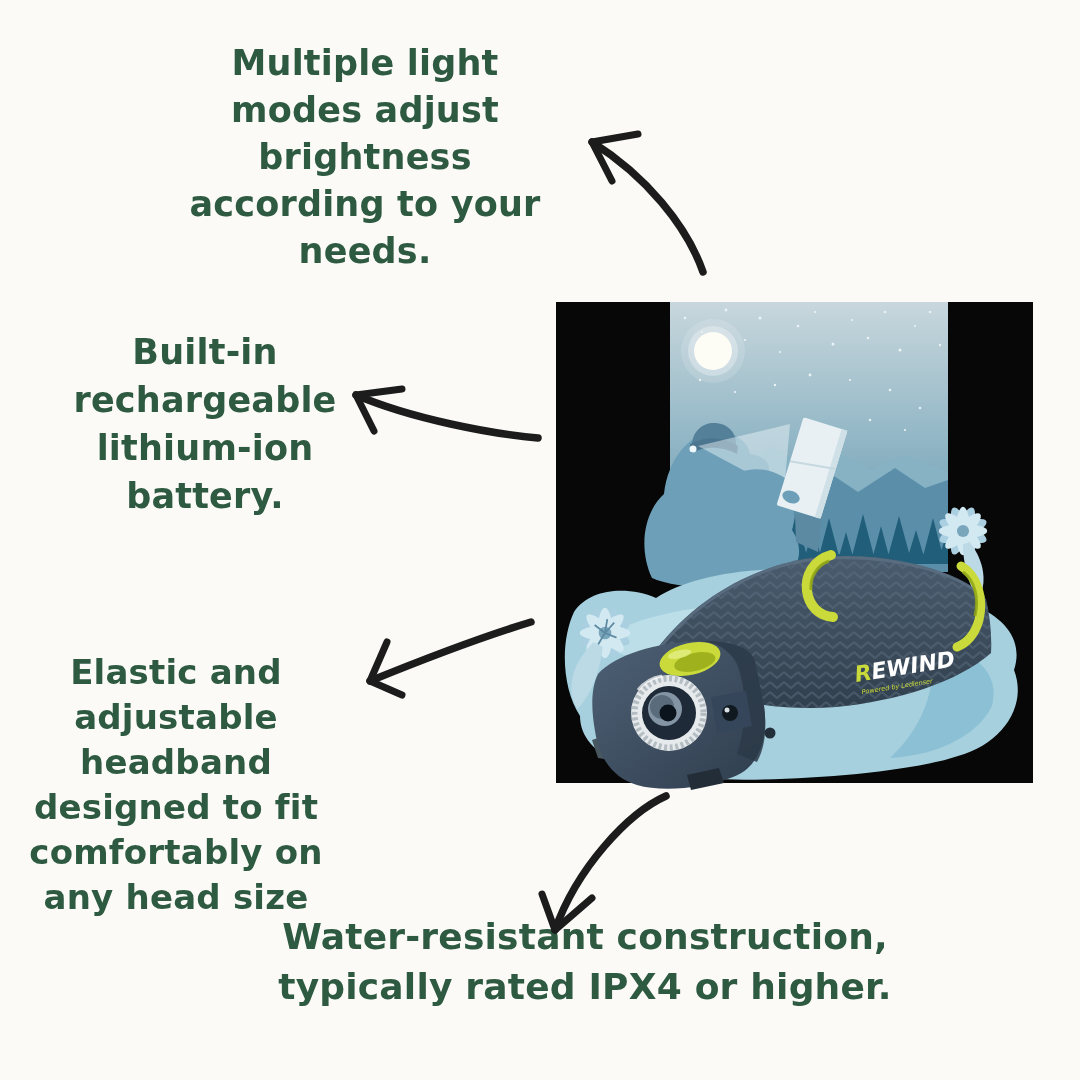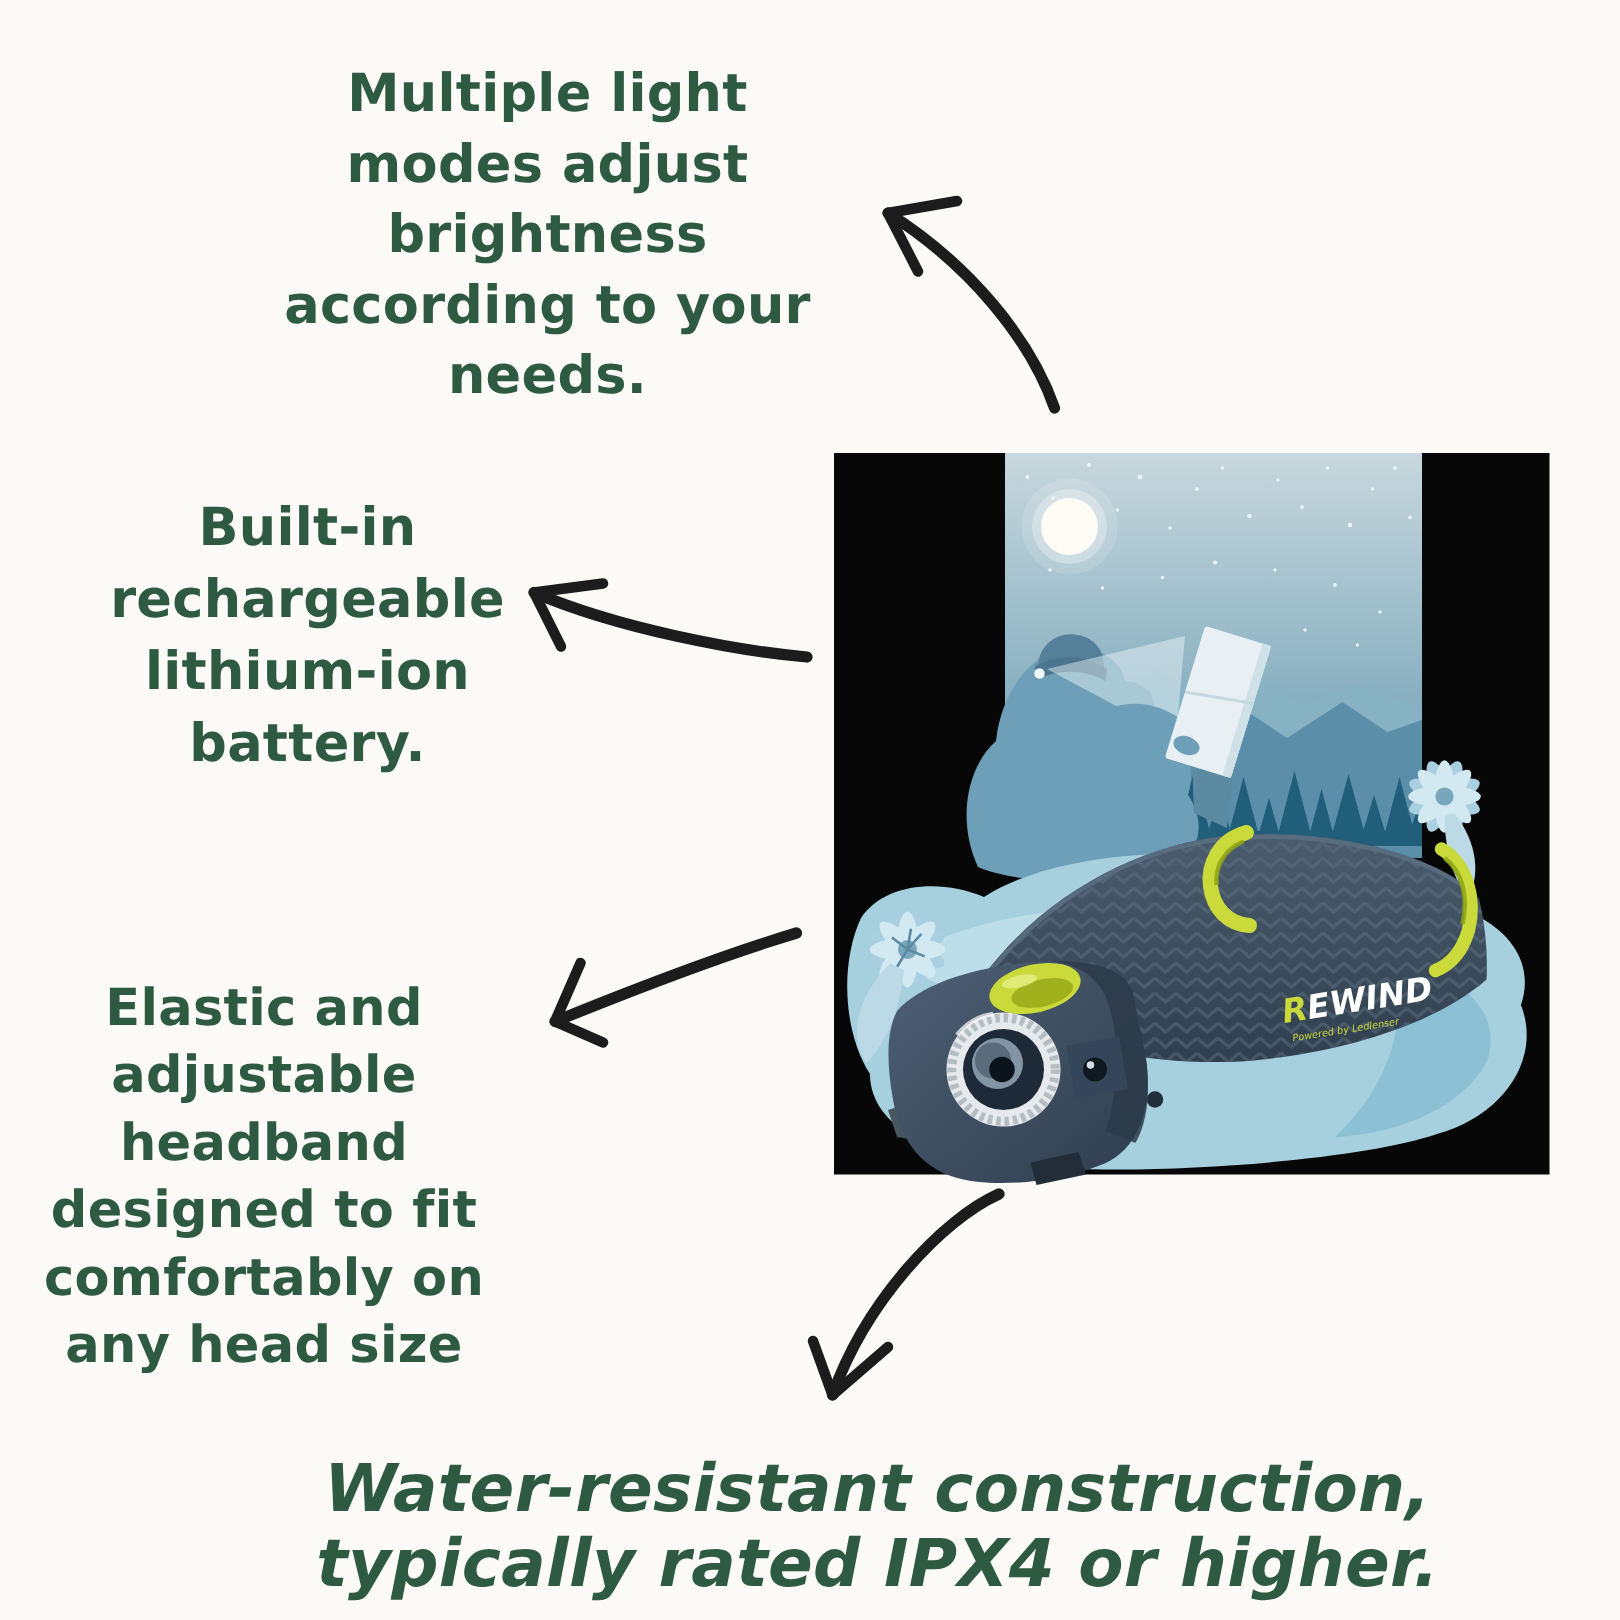--- a/index.html
+++ b/index.html
@@ -14,21 +14,21 @@
     position:absolute;
     color:#2e5a41;
     font-weight:700;
     text-align:center;
     white-space:pre-line;
     letter-spacing:0.2px;
   }
   .f1{left:150px;top:40px;width:430px;font-size:35px;line-height:47px;}
   .f2{left:10px;top:328px;width:390px;font-size:35px;line-height:48px;}
   .f3{left:10px;top:650px;width:332px;font-size:34px;line-height:45px;}
-  .f4{left:185px;top:968px;width:800px;font-size:44px;line-height:50px;font-style:italic;}
+  .f4{left:185px;top:912px;width:800px;font-size:36px;line-height:50px;}
   svg.scene{position:absolute;left:0;top:0;}
 </style>
 </head>
 <body>
 
 <div class="canvas">
 
   <div class="feature f1">Multiple light
 modes adjust
 brightness

